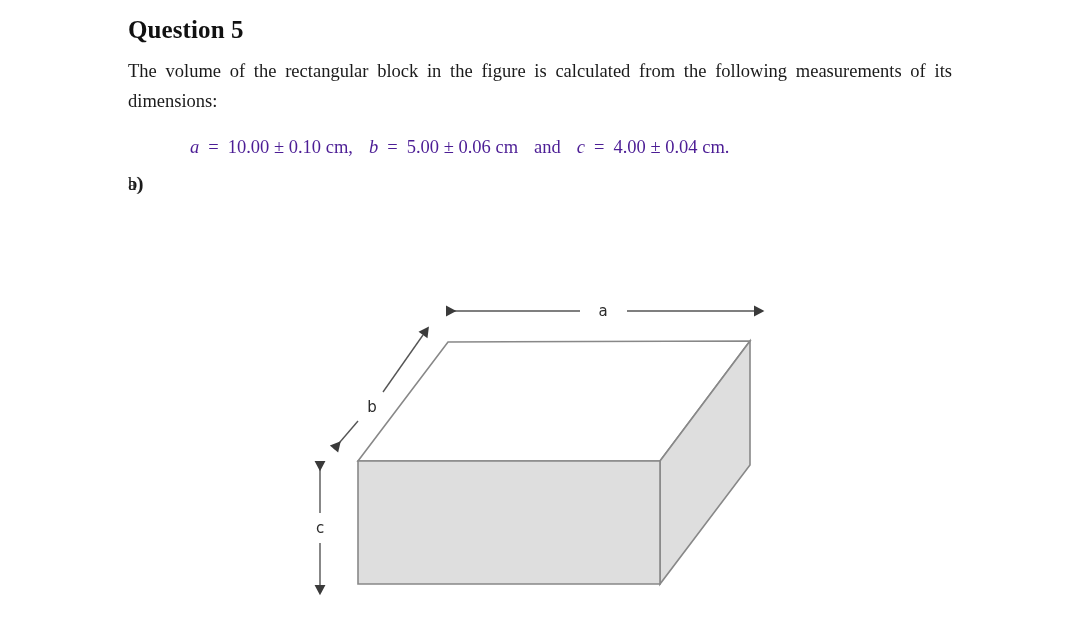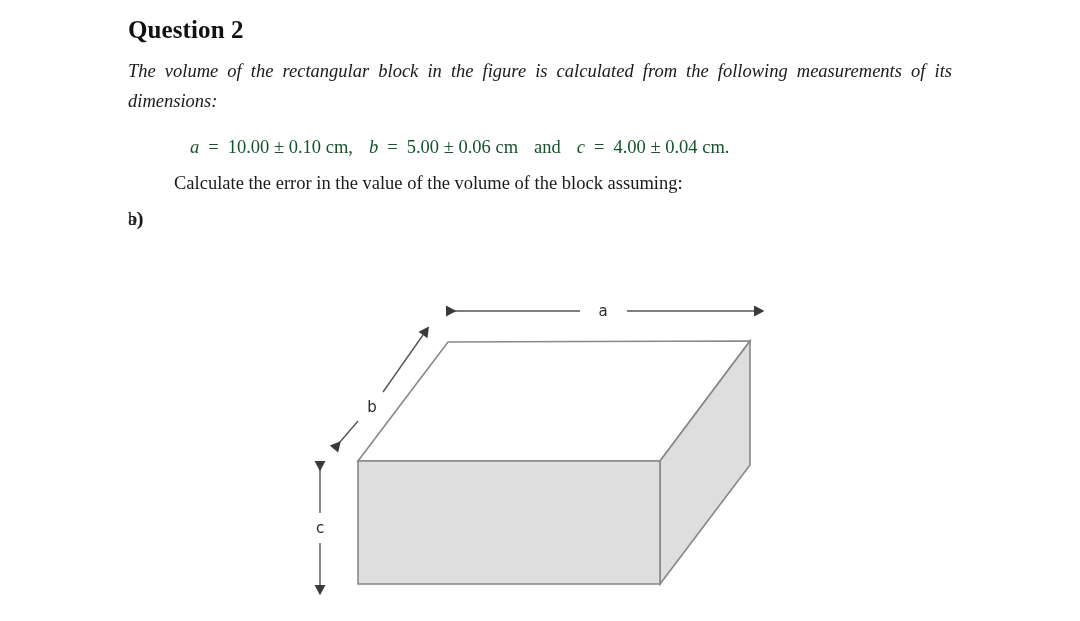--- a/index.html
+++ b/index.html
@@ -44,30 +44,29 @@
     color: #111111;
   }
 
   .para {
     font-size: 18.5px;
     line-height: 1.62;
     text-align: justify;
     text-justify: inter-word;
     margin: 0;
     color: #1a1a1a;
-    font-style: italic;
   }
 
   .eq-line {
     font-size: 18.5px;
     line-height: 1.6;
     margin: 16px 0 0 0;
     padding-left: 62px;
     white-space: nowrap;
-    color: #14532d;
+    color: #4c1d95;
   }
   .eq-line .var {
     font-style: italic;
     font-family: "Liberation Serif", "DejaVu Serif", serif;
   }
   .eq-line .gap-sm { display: inline-block; width: 9px; }
   .eq-line .gap-md { display: inline-block; width: 16px; }
 
   .calc-line {
     font-size: 18.5px;
@@ -113,29 +112,28 @@
     fill: #2b2b2b;
   }
 </style>
 </head>
 <body>
 
 <div class="page">
 
   <div class="content">
 
-    <h1 class="q-title">Question 2</h1>
+    <h1 class="q-title">Question 5</h1>
 
     <p class="para">The volume of the rectangular block in the figure is calculated from the following measurements of its dimensions:</p>
 
     <p class="eq-line">
       <span class="var">a</span><span class="gap-sm"></span><span>=</span><span class="gap-sm"></span><span>10.00 ± 0.10 cm,</span><span class="gap-md"></span><span class="var">b</span><span class="gap-sm"></span><span>=</span><span class="gap-sm"></span><span>5.00 ± 0.06 cm</span><span class="gap-md"></span><span>and</span><span class="gap-md"></span><span class="var">c</span><span class="gap-sm"></span><span>=</span><span class="gap-sm"></span><span>4.00 ± 0.04 cm.</span>
     </p>
 
-    <p class="calc-line">Calculate the error in the value of the volume of the block assuming:</p>
 
     <ul class="list">
       <li>
         <span class="marker">a)</span>
       </li>
       <li>
         <span class="marker">b)</span>
       </li>
     </ul>
 

